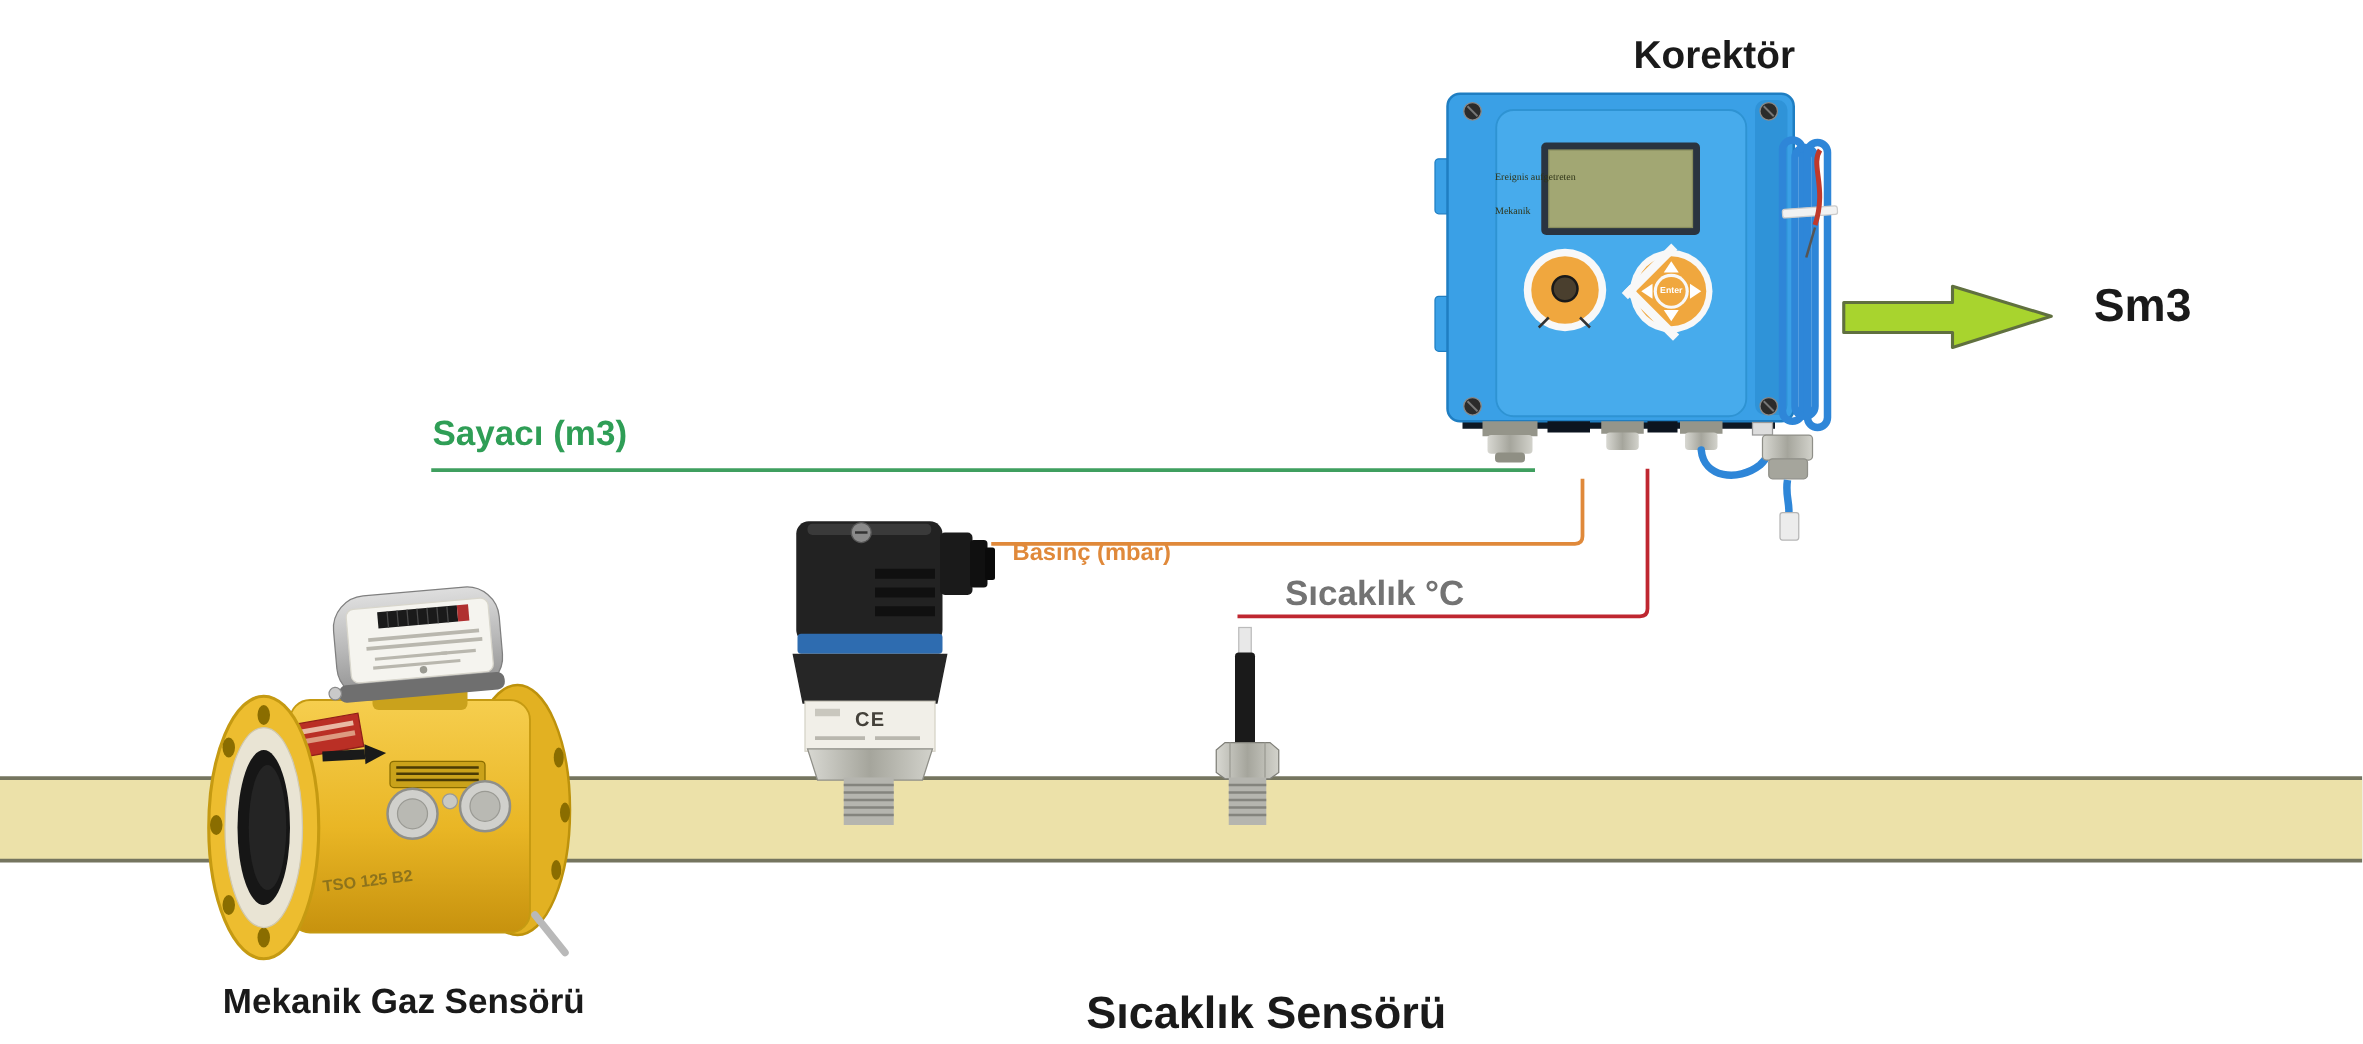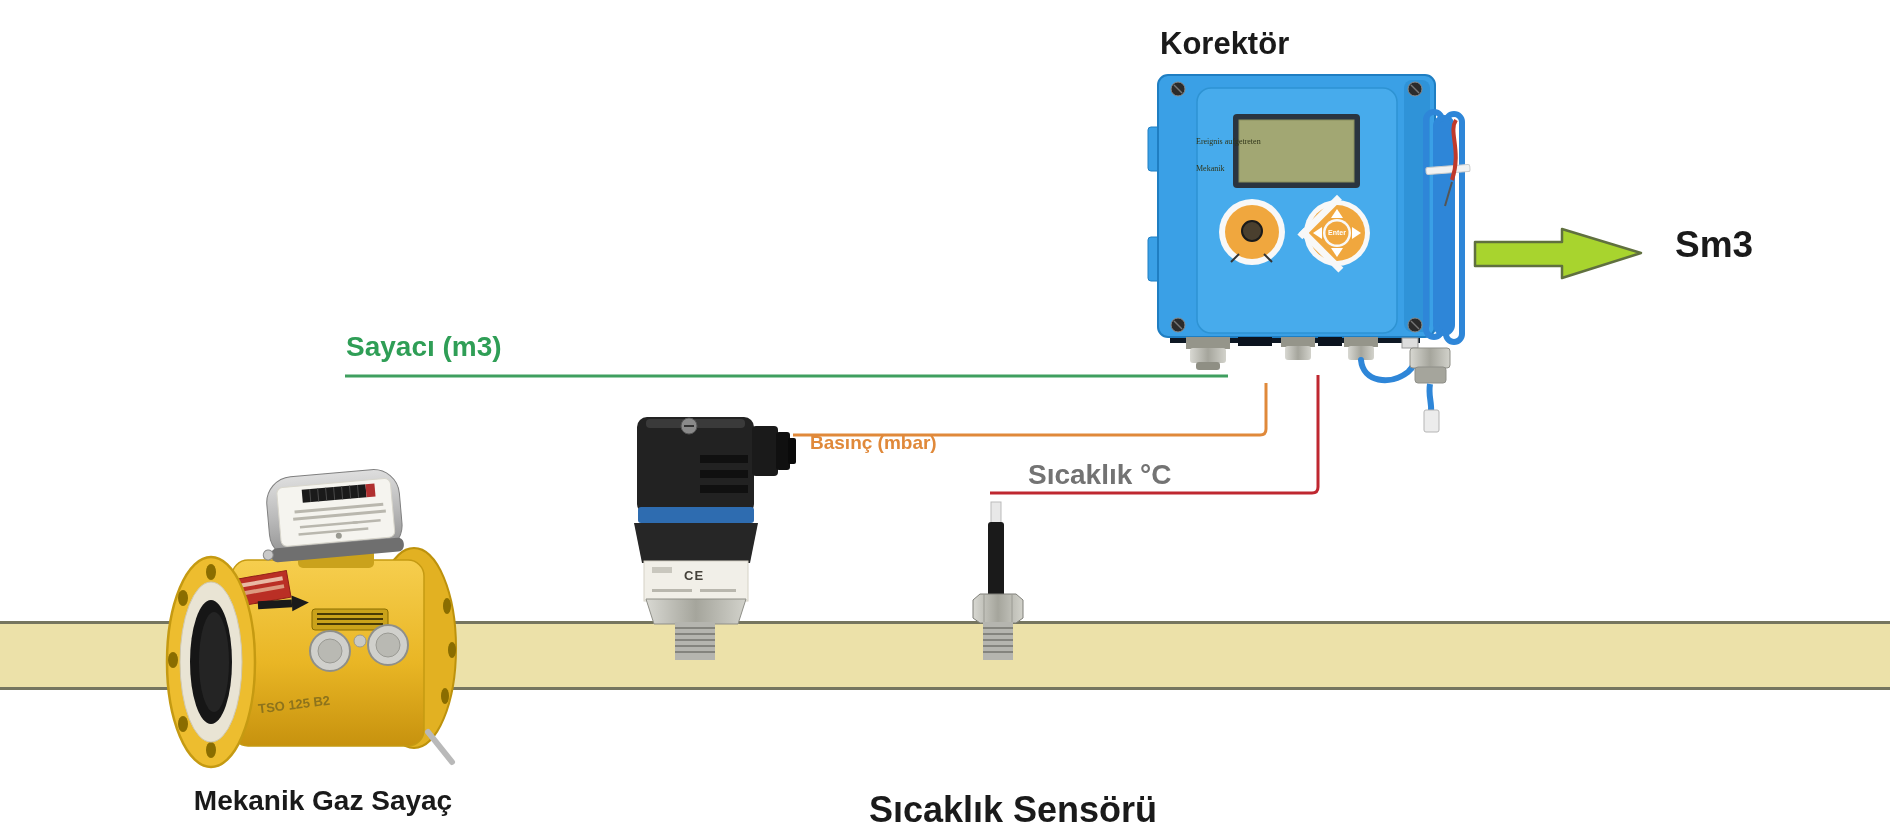--- a/index.html
+++ b/index.html
@@ -4,34 +4,34 @@
 <style>
   html,body{margin:0;padding:0;background:#ffffff;}
   #stage{position:relative;width:1890px;height:835px;background:#ffffff;overflow:hidden;
          font-family:"Liberation Sans",sans-serif;}
   #scene{position:absolute;left:0;top:0;}
   .lbl{position:absolute;font-weight:bold;color:#1a1a1a;white-space:nowrap;}
   .lbl.center{text-align:center;}
   .green{color:#2f9e56;}
   .orange{color:#e0893a;}
   .red{color:#737373;}
-  #korektor-title{left:1160px;top:26px;width:276px;font-size:31px;text-align:left;}
+  #korektor-title{left:1160px;top:26px;width:276px;font-size:31px;text-align:right;}
   #sm3-label{left:1675px;top:224px;font-size:37px;}
   #meter-signal-label{left:346px;top:331px;font-size:28px;}
   #pressure-signal-label{left:810px;top:397px;font-size:19px;margin-top:35px;}
   #temperature-signal-label{left:1028px;top:459px;font-size:28px;}
   #gas-meter-label{left:123px;top:785px;width:400px;font-size:28px;text-align:center;}
   #pressure-sensor-label{left:553px;top:789px;width:300px;font-size:28px;text-align:center;}
   #temperature-sensor-label{left:863px;top:789px;width:300px;font-size:36px;text-align:center;}
   #lcd-text{position:absolute;left:1196px;top:121px;width:113px;height:61px;
             font-family:Liberation Serif, serif;font-size:8px;line-height:8.7px;
             color:#2f3418;white-space:pre;overflow:hidden;}
   #enter-label{position:absolute;left:1322px;top:229px;width:30px;text-align:center;
                font-size:7px;font-weight:bold;color:#ffffff;}
-  #ce-marking{position:absolute;left:684px;top:568px;font-size:13px;font-weight:bold;
+  #ce-marking{position:absolute;left:684px;top:568px;font-size:16px;font-weight:bold;
               color:#44413a;letter-spacing:1px;}
   #meter-marking{position:absolute;left:258px;top:697px;font-size:13px;font-weight:bold;
                  color:#8d731c;transform:rotate(-7deg);}
 </style>
 </head>
 <body>
 
 <div id="stage">
 
 <svg id="scene" width="1890" height="835" viewBox="0 0 1890 835">
@@ -283,21 +283,21 @@
   </g>
 
   <polygon points="1475,242 1562,242 1562,229 1641,253 1562,278 1562,266 1475,266" fill="#a8d42e" stroke="#60703f" stroke-width="2.5" stroke-linejoin="round"></polygon>
 </svg>
 
 <div class="lbl" id="korektor-title">Korektör</div>
 <div class="lbl" id="sm3-label">Sm3</div>
 <div class="lbl green" id="meter-signal-label">Sayacı (m3)</div>
 <div class="lbl orange" id="pressure-signal-label">Basınç (mbar)</div>
 <div class="lbl red" id="temperature-signal-label">Sıcaklık °C</div>
-<div class="lbl center" id="gas-meter-label">Mekanik Gaz Sayaç</div>
+<div class="lbl center" id="gas-meter-label">Mekanik Gaz Sensörü</div>
 <div class="lbl center" id="temperature-sensor-label">Sıcaklık Sensörü</div>
 
 <div id="lcd-text">
   <div>Ereignis aufgetreten</div>
   <div>Mekanik</div>
   
   
   
   
   

